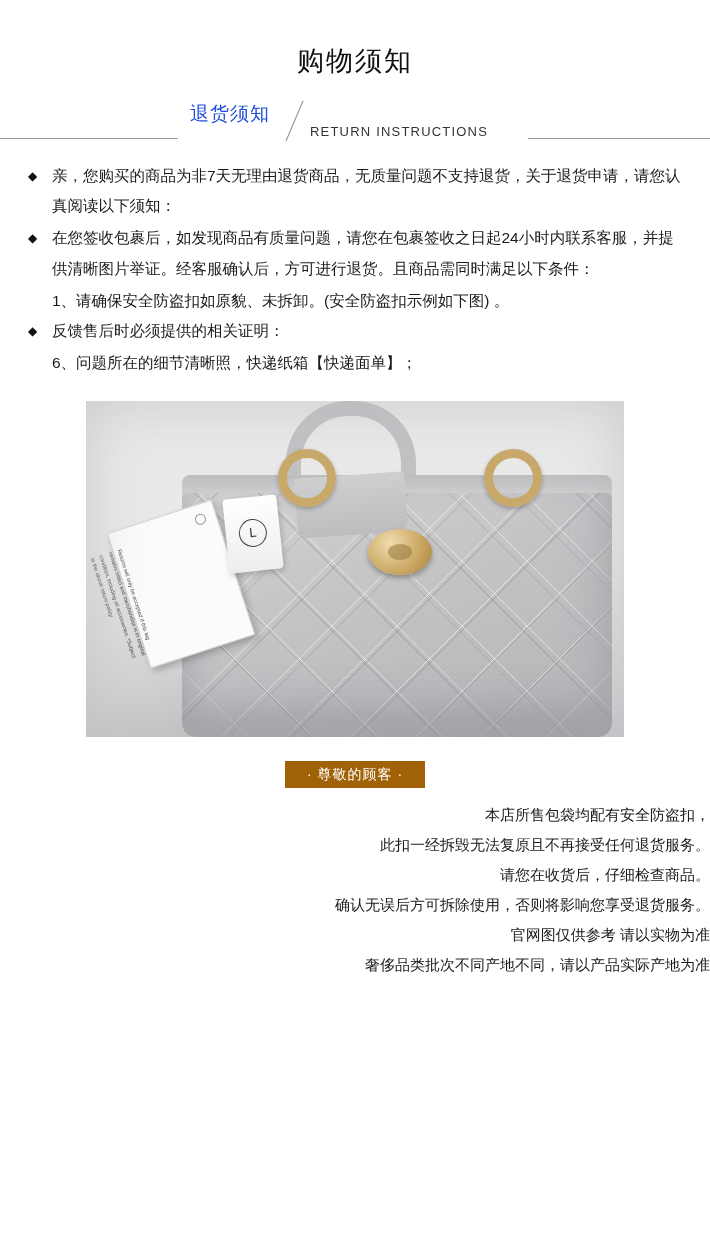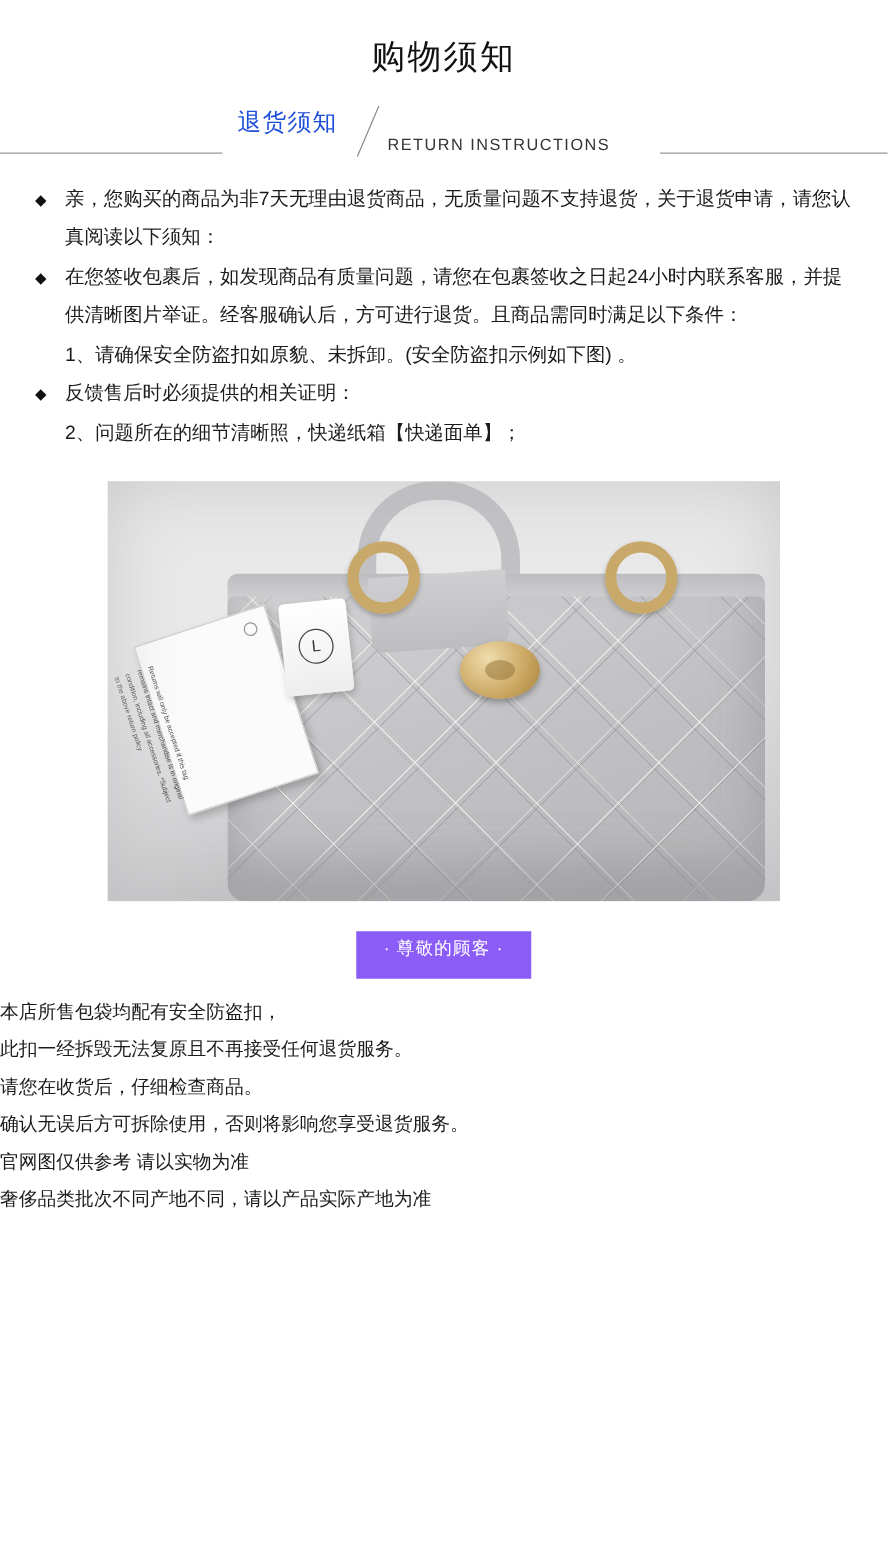--- a/index.html
+++ b/index.html
@@ -20,21 +20,21 @@
     height: 1237px;
     position: relative;
   }
 
   
   .main-title {
     text-align: center;
     font-size: 27px;
     letter-spacing: 2px;
     color: #111;
-    padding-top: 27px;
+    padding-top: 43px;
     font-weight: normal;
     font-family: Liberation Sans, sans-serif;
   }
 
   
   .sec-head {
     position: relative;
     height: 46px;
     margin-top: 22px;
   }
@@ -267,30 +267,30 @@
     position: absolute;
     inset: 0;
     box-shadow: inset 0 0 60px rgba(180,180,184,0.6);
     pointer-events: none;
   }
 
   
   .note-badge {
     margin: 24px auto 0 auto;
     width: 140px;
-    height: 38px;
-    background: #8b5cf6;
+    height: 27px;
+    background: #a16207;
     color: #fff;
     text-align: center;
     line-height: 27px;
     font-size: 14px;
     letter-spacing: 1px;
   }
   .note-lines {
-    text-align: left;
+    text-align: right;
     margin-top: 12px;
     font-size: 15px;
     line-height: 2.0;
     color: #1b1b1b;
   }
 </style>
 </head>
 <body>
 
 <div class="page">
@@ -312,21 +312,21 @@
     </div>
     <div class="bullet-row">
       <div class="bullet-mark">◆</div>
       <div class="bullet-text">在您签收包裹后，如发现商品有质量问题，请您在包裹签收之日起24小时内联系客服，并提供清晰图片举证。经客服确认后，方可进行退货。且商品需同时满足以下条件：</div>
     </div>
     <div class="sub-line">1、请确保安全防盗扣如原貌、未拆卸。(安全防盗扣示例如下图) 。</div>
     <div class="bullet-row">
       <div class="bullet-mark">◆</div>
       <div class="bullet-text">反馈售后时必须提供的相关证明：</div>
     </div>
-    <div class="sub-line">2、问题所在的细节清晰照，快递纸箱【快递面单】；</div>
+    <div class="sub-line">6、问题所在的细节清晰照，快递纸箱【快递面单】；</div>
   </div>
 
 
   <div class="photo-wrap">
     <div class="bag">
       <div class="handle"></div>
       <div class="bag-top"></div>
       <div class="quilt"></div>
       <div class="strap"></div>
       <div class="ring left"></div>

